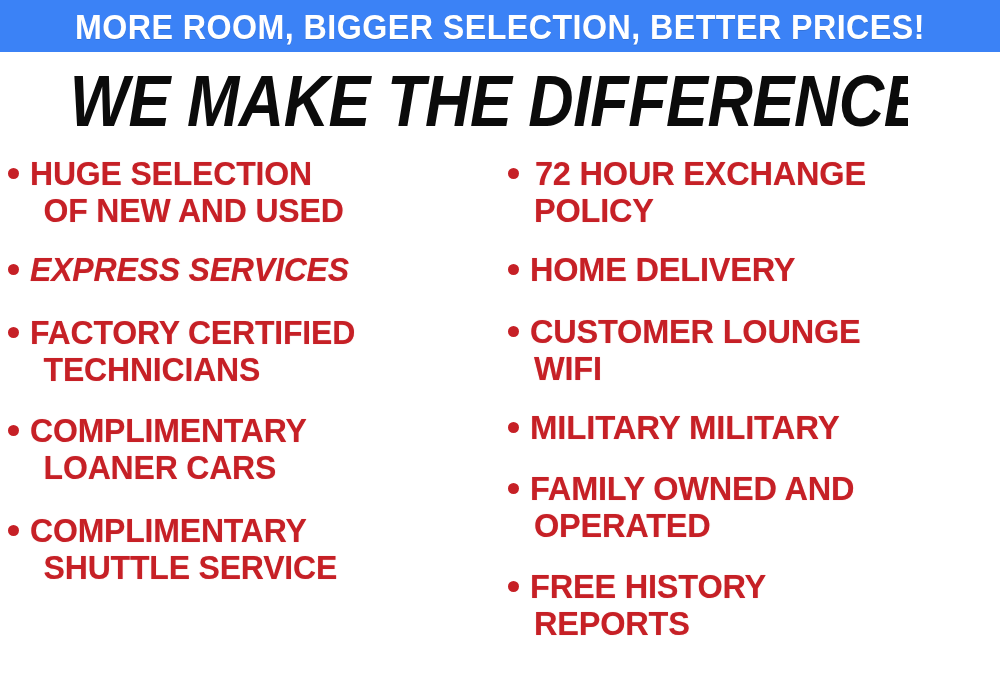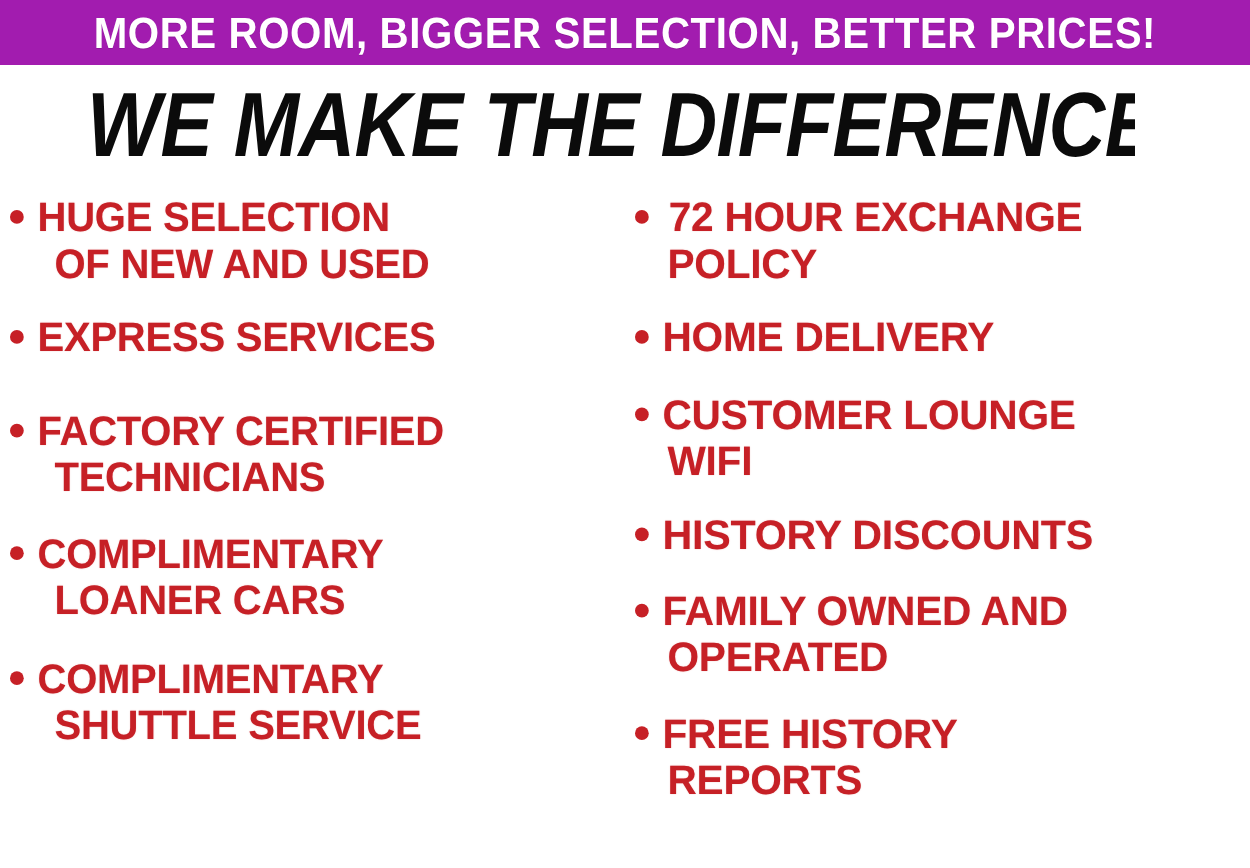--- a/index.html
+++ b/index.html
@@ -22,21 +22,21 @@
     background: #ffffff;
   }
 
   
   .banner {
     position: absolute;
     left: 0;
     top: 0;
     width: 1000px;
     height: 52px;
-    background: #a21caf;
+    background: #3b82f6;
     display: flex;
     align-items: center;
     justify-content: center;
     overflow: hidden;
   }
   .banner-text {
     color: #ffffff;
     font-family: "Liberation Sans", sans-serif;
     font-weight: bold;
     font-size: 35px;
@@ -125,21 +125,21 @@
   .col-left .bline.l2 { padding-left: 14px; }
 
   
   .col-right .bullet-item { margin-bottom: 23px; }
   .col-right .dot { margin-top: 13px; }
   .col-right .bline { transform: scaleX(0.985); }
   .col-right .bline.l2 { padding-left: 4px; }
 
   
   .col-left  .bullet-item:nth-child(1) { margin-bottom: 22px; }
-  .col-left  .bullet-item:nth-child(2) { margin-bottom: 38px; }
+  .col-left  .bullet-item:nth-child(2) { margin-bottom: 26px; font-style: italic; }
   .col-left  .bullet-item:nth-child(3) { margin-bottom: 24px; }
   .col-left  .bullet-item:nth-child(4) { margin-bottom: 26px; }
 
   .col-right .bullet-item:nth-child(1) { margin-bottom: 22px; }
   .col-right .bullet-item:nth-child(2) { margin-bottom: 25px; }
   .col-right .bullet-item:nth-child(3) { margin-bottom: 22px; justify-content: space-between; }
   .col-right .bullet-item:nth-child(4) { margin-bottom: 24px; }
   .col-right .bullet-item:nth-child(5) { margin-bottom: 24px; }
 
   
@@ -226,21 +226,21 @@
         <span class="dot"></span>
         <span class="bullet-lines">
           <div class="bline l1">CUSTOMER LOUNGE</div>
           <div class="bline l2">WIFI</div>
         </span>
       </div>
 
       <div class="bullet-item">
         <span class="dot"></span>
         <span class="bullet-lines">
-          <div class="bline l1">HISTORY DISCOUNTS</div>
+          <div class="bline l1">MILITARY MILITARY</div>
         </span>
       </div>
 
       <div class="bullet-item">
         <span class="dot"></span>
         <span class="bullet-lines">
           <div class="bline l1">FAMILY OWNED AND</div>
           <div class="bline l2">OPERATED</div>
         </span>
       </div>

